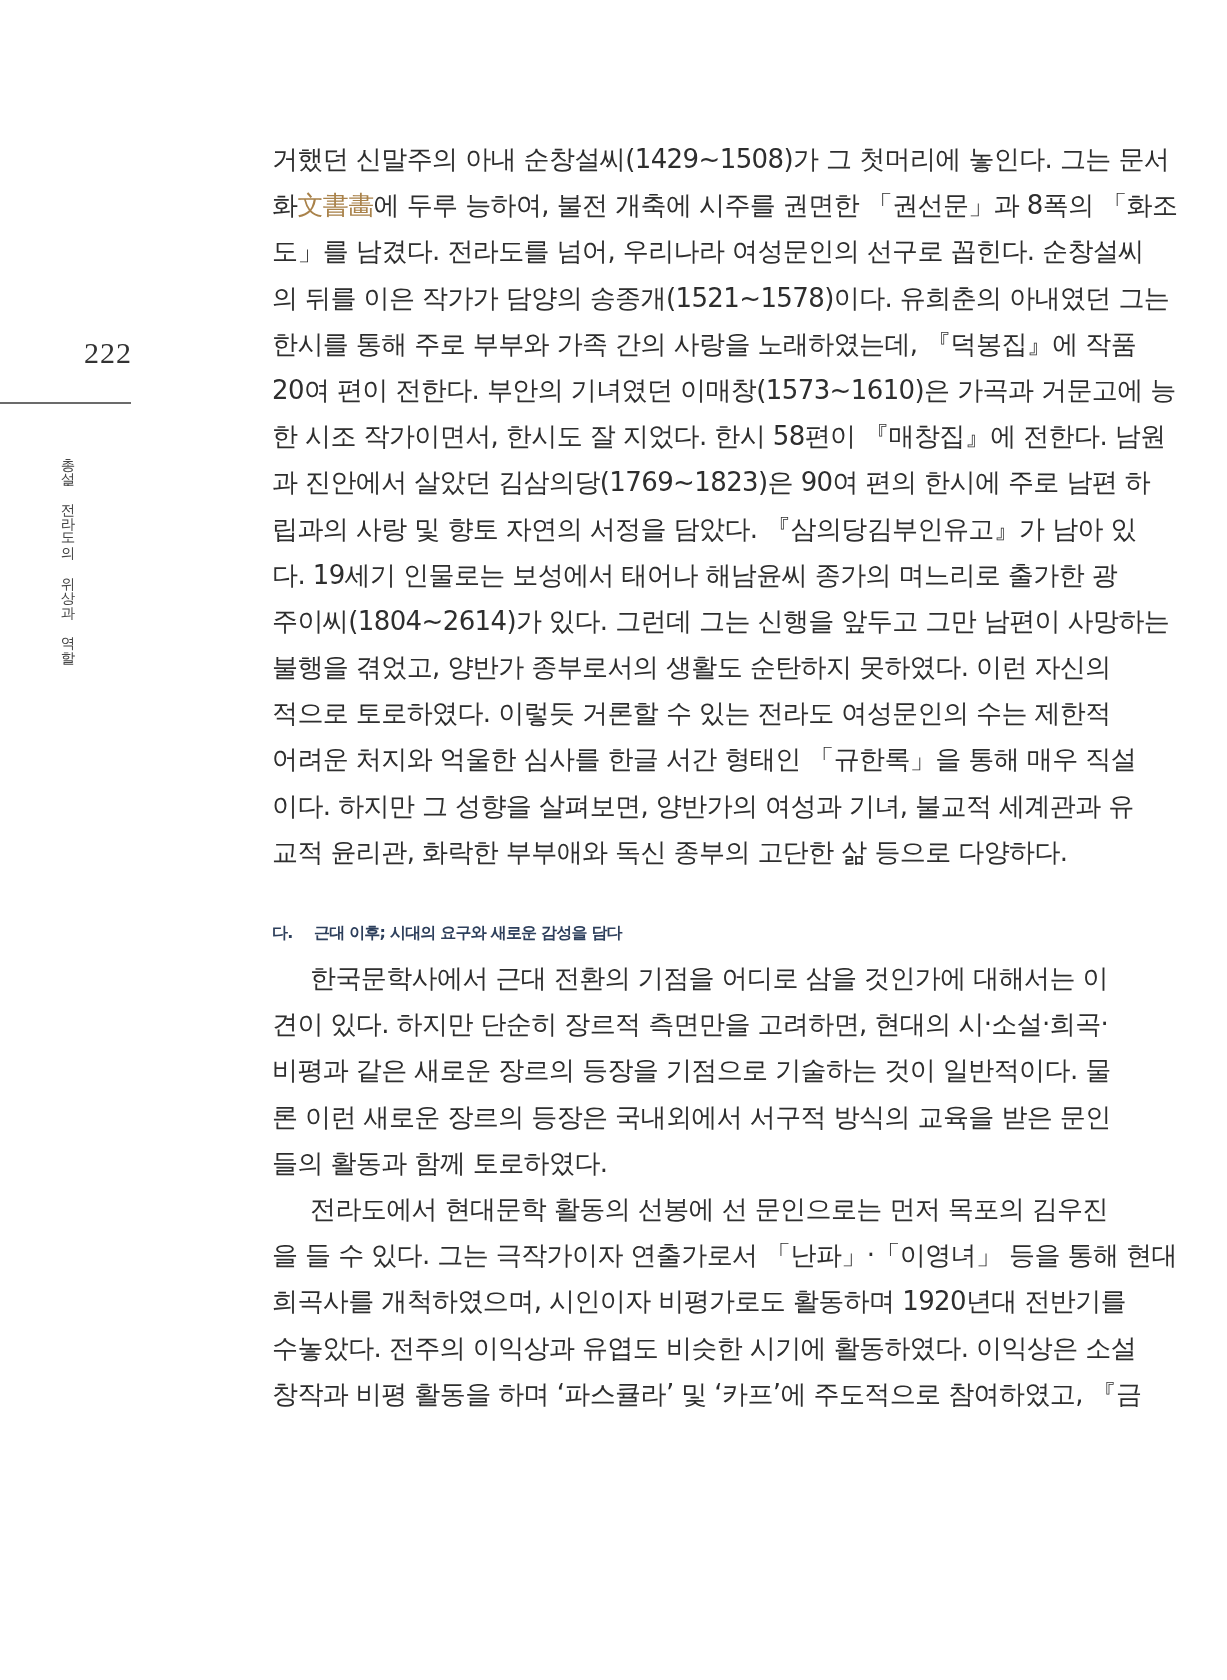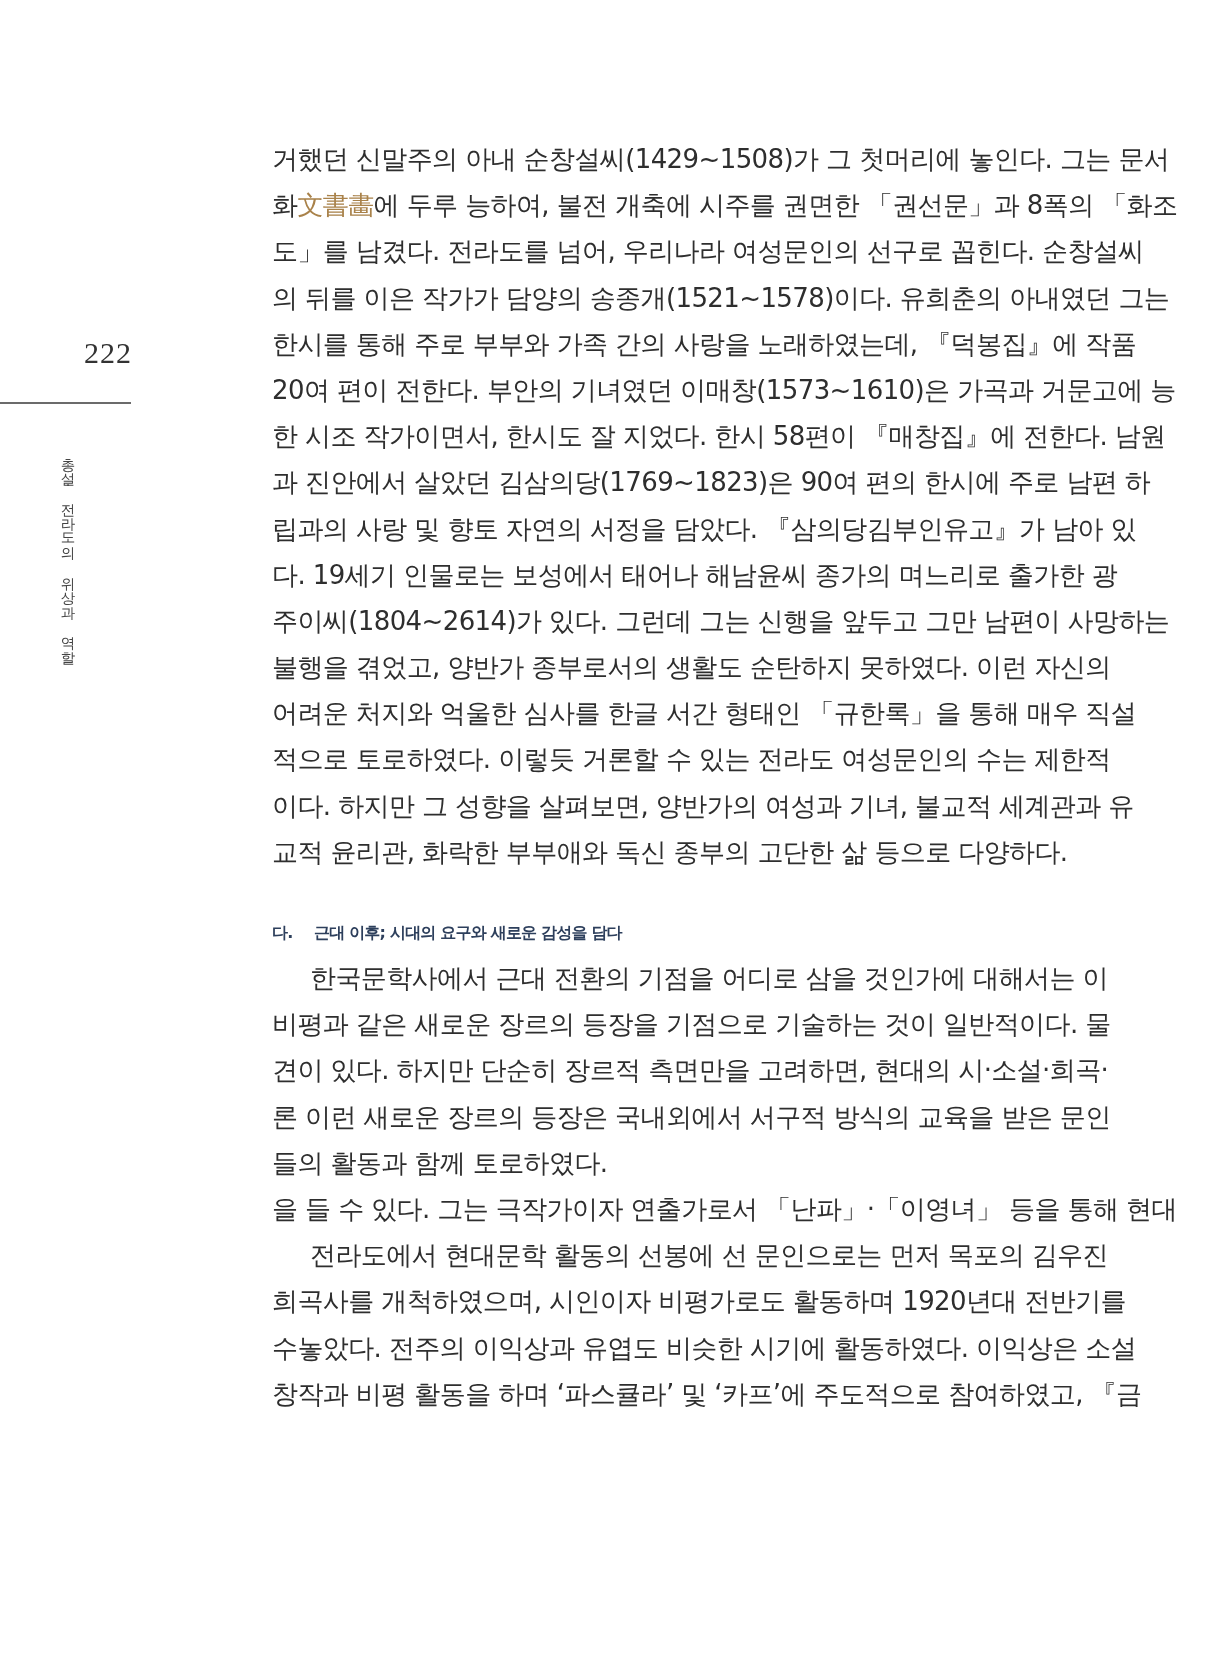--- a/index.html
+++ b/index.html
@@ -50,40 +50,40 @@
     <div class="line">도」를 남겼다. 전라도를 넘어, 우리나라 여성문인의 선구로 꼽힌다. 순창설씨</div>
     <div class="line">의 뒤를 이은 작가가 담양의 송종개(1521~1578)이다. 유희춘의 아내였던 그는</div>
     <div class="line">한시를 통해 주로 부부와 가족 간의 사랑을 노래하였는데, 『덕봉집』에 작품</div>
     <div class="line">20여 편이 전한다. 부안의 기녀였던 이매창(1573~1610)은 가곡과 거문고에 능</div>
     <div class="line">한 시조 작가이면서, 한시도 잘 지었다. 한시 58편이 『매창집』에 전한다. 남원</div>
     <div class="line">과 진안에서 살았던 김삼의당(1769~1823)은 90여 편의 한시에 주로 남편 하</div>
     <div class="line">립과의 사랑 및 향토 자연의 서정을 담았다. 『삼의당김부인유고』가 남아 있</div>
     <div class="line">다. 19세기 인물로는 보성에서 태어나 해남윤씨 종가의 며느리로 출가한 광</div>
     <div class="line">주이씨(1804~2614)가 있다. 그런데 그는 신행을 앞두고 그만 남편이 사망하는</div>
     <div class="line">불행을 겪었고, 양반가 종부로서의 생활도 순탄하지 못하였다. 이런 자신의</div>
+    <div class="line">적으로 토로하였다. 이렇듯 거론할 수 있는 전라도 여성문인의 수는 제한적</div>
     <div class="line">어려운 처지와 억울한 심사를 한글 서간 형태인 「규한록」을 통해 매우 직설</div>
-    <div class="line">적으로 토로하였다. 이렇듯 거론할 수 있는 전라도 여성문인의 수는 제한적</div>
     <div class="line">이다. 하지만 그 성향을 살펴보면, 양반가의 여성과 기녀, 불교적 세계관과 유</div>
     <div class="line last">교적 윤리관, 화락한 부부애와 독신 종부의 고단한 삶 등으로 다양하다.</div>
   </div>
 
   <div class="gap"></div>
 
   <div class="heading">
     <span class="num">다.</span><span>근대 이후; 시대의 요구와 새로운 감성을 담다</span>
   </div>
 
   <div>
     <div class="line indent">한국문학사에서 근대 전환의 기점을 어디로 삼을 것인가에 대해서는 이</div>
+    <div class="line">견이 있다. 하지만 단순히 장르적 측면만을 고려하면, 현대의 시·소설·희곡·</div>
     <div class="line">비평과 같은 새로운 장르의 등장을 기점으로 기술하는 것이 일반적이다. 물</div>
-    <div class="line">견이 있다. 하지만 단순히 장르적 측면만을 고려하면, 현대의 시·소설·희곡·</div>
     <div class="line">론 이런 새로운 장르의 등장은 국내외에서 서구적 방식의 교육을 받은 문인</div>
     <div class="line last">들의 활동과 함께 토로하였다.</div>
   </div>
 
   <div>
+    <div class="line indent">전라도에서 현대문학 활동의 선봉에 선 문인으로는 먼저 목포의 김우진</div>
     <div class="line">을 들 수 있다. 그는 극작가이자 연출가로서 「난파」·「이영녀」 등을 통해 현대</div>
-    <div class="line indent">전라도에서 현대문학 활동의 선봉에 선 문인으로는 먼저 목포의 김우진</div>
     <div class="line">희곡사를 개척하였으며, 시인이자 비평가로도 활동하며 1920년대 전반기를</div>
     <div class="line">수놓았다. 전주의 이익상과 유엽도 비슷한 시기에 활동하였다. 이익상은 소설</div>
     <div class="line">창작과 비평 활동을 하며 ‘파스큘라’ 및 ‘카프’에 주도적으로 참여하였고, 『금</div>
   </div>
 </div>
 
 </body></html>

